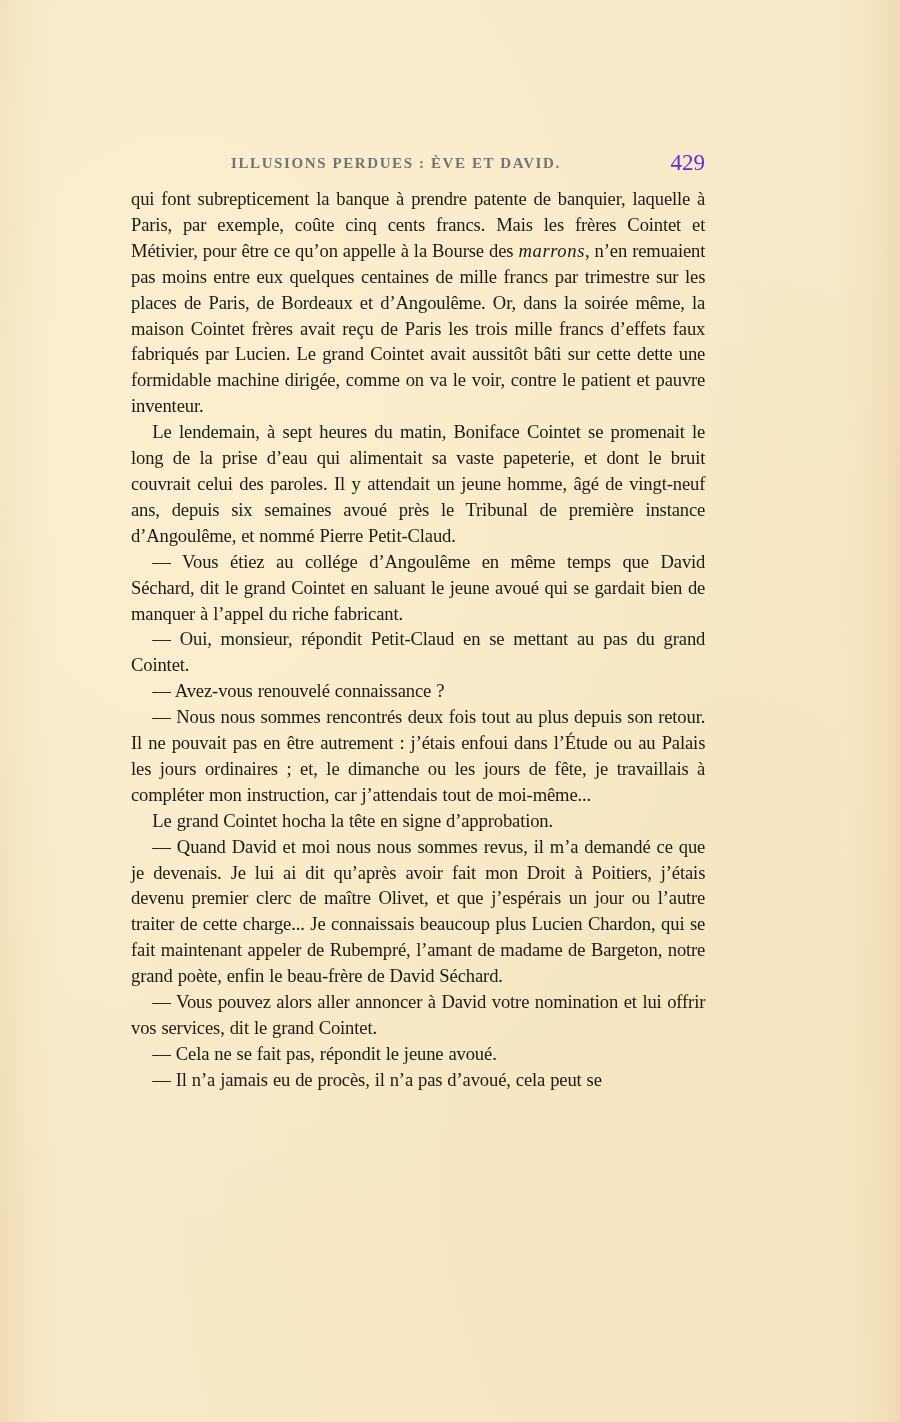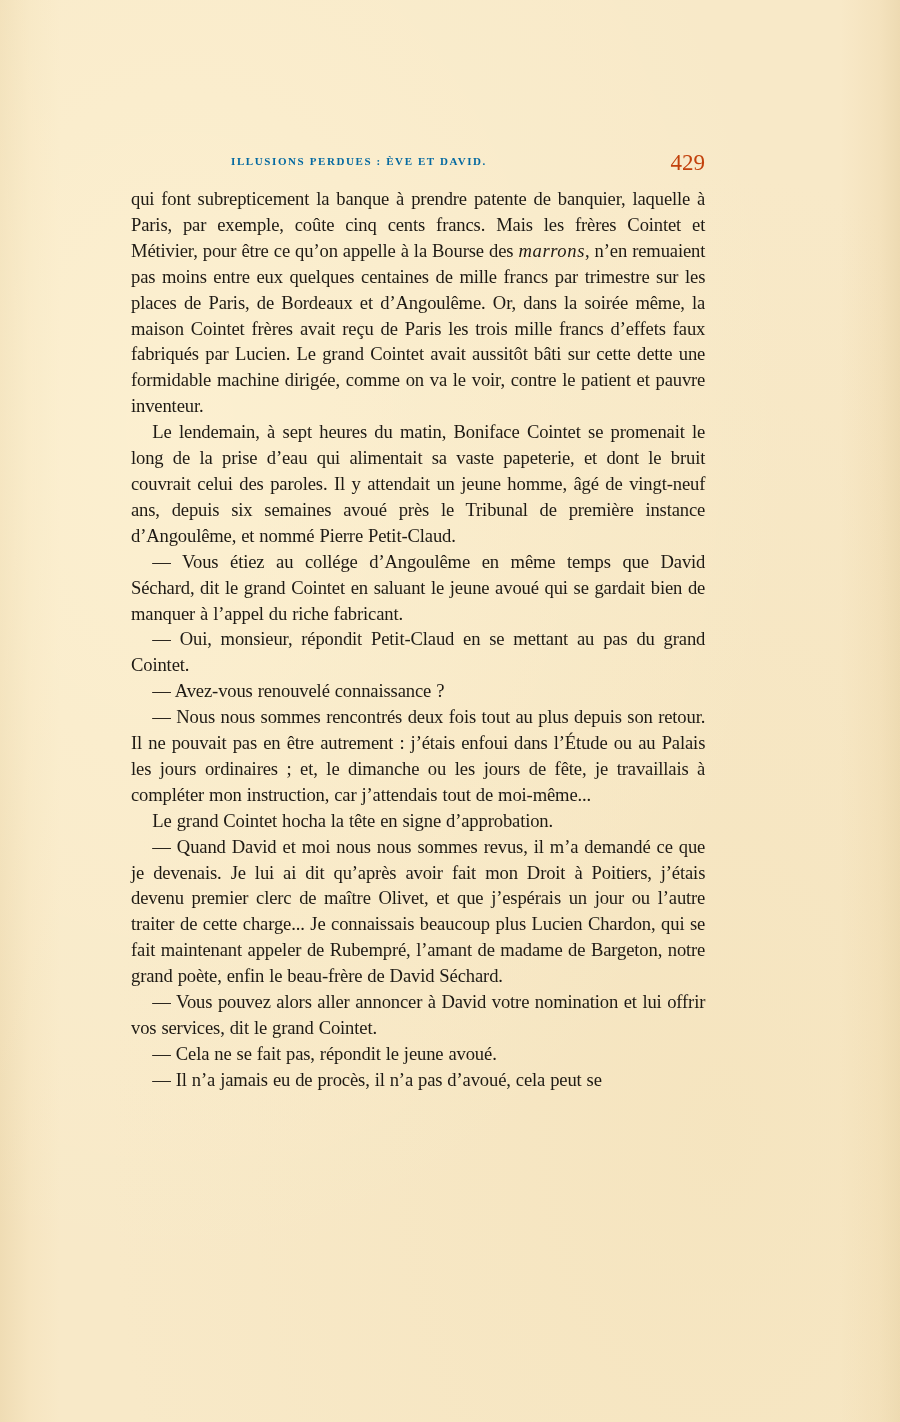--- a/index.html
+++ b/index.html
@@ -26,33 +26,33 @@
       width: 574px;
     }
     .running-head {
       position: relative;
       height: 36px;
     }
     .running-title {
       position: absolute;
       left: 100px;
       top: 5px;
-      font-size: 11px;
+      font-size: 15px;
       letter-spacing: 1.6px;
       font-weight: bold;
-      color: #0369a1;
+      color: #737373;
       text-transform: uppercase;
       font-family: "Liberation Serif", "DejaVu Serif", serif;
     }
     .page-number {
       position: absolute;
       right: 0px;
       top: 0px;
       font-size: 23px;
-      color: #c2410c;
+      color: #6d28d9;
       font-family: "Liberation Serif", "DejaVu Serif", serif;
     }
     .body-text {
       margin: 0;
       padding: 0;
       font-family: Liberation Serif, serif;
     }
     .para {
       margin: 0;
       font-size: 19.2px;

